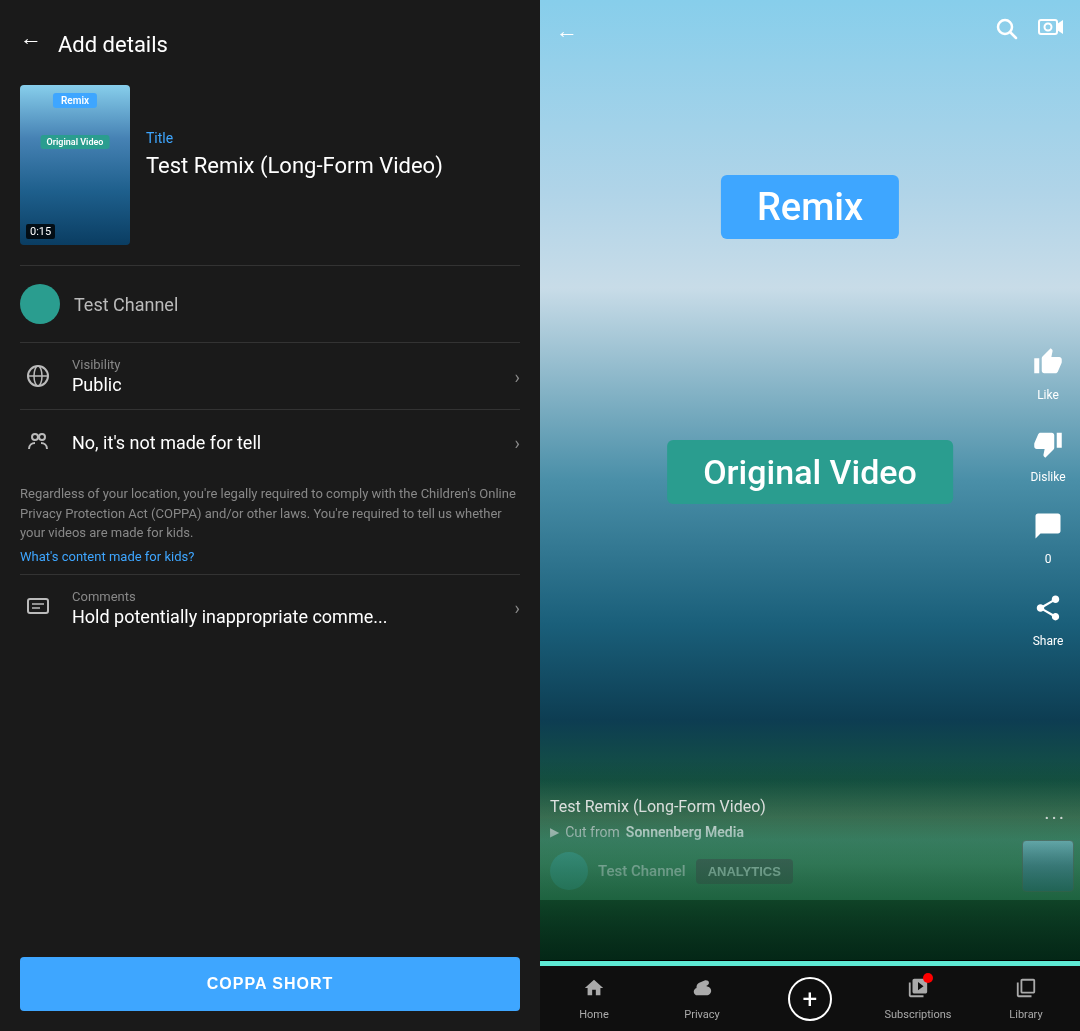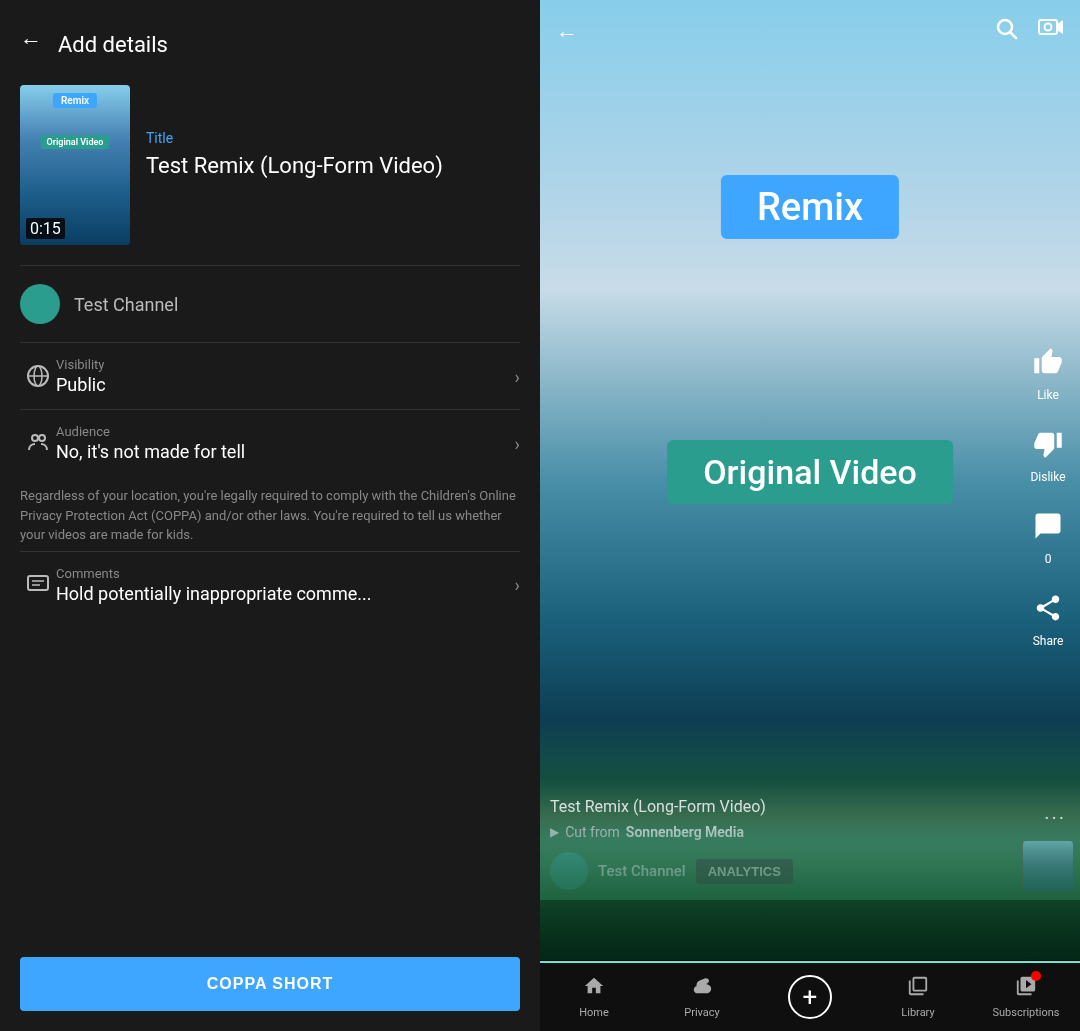--- a/index.html
+++ b/index.html
@@ -87,21 +87,21 @@
       border-radius: 3px;
       white-space: nowrap;
     }
 
     .duration-badge {
       position: absolute;
       bottom: 6px;
       left: 6px;
       background: rgba(0,0,0,0.8);
       color: #fff;
-      font-size: 16px;
+      font-size: 11px;
       padding: 1px 4px;
       border-radius: 2px;
       margin-top: 17px;
     }
 
     .title-section {
       flex: 1;
       margin-top: 45px;
     }
 
@@ -147,20 +147,21 @@
 
     .channel-name {
       color: #bbb;
       font-size: 18px;
     }
 
     .setting-row {
       display: flex;
       align-items: center;
       padding: 14px 20px;
+      gap: 16px;
       cursor: pointer;
     }
 
     .setting-icon {
       width: 36px;
       height: 36px;
       display: flex;
       align-items: center;
       justify-content: center;
       color: #bbb;
@@ -439,21 +440,21 @@
     .bottom-nav {
       position: absolute;
       bottom: 0;
       left: 0;
       right: 0;
       height: 70px;
       background: #0f0f0f;
       display: flex;
       align-items: center;
       justify-content: space-around;
-      border-top: 2px solid #5eead4;
+      border-top: 5px solid #5eead4;
     }
 
     .nav-item {
       display: flex;
       flex-direction: column;
       align-items: center;
       gap: 4px;
       cursor: pointer;
       flex: 1;
     }
@@ -571,27 +572,27 @@
   <div class="setting-row">
     <div class="setting-icon">
       <svg width="24" height="24" viewBox="0 0 24 24" fill="currentColor">
         <circle cx="9" cy="7" r="3" fill="none" stroke="currentColor" stroke-width="2"></circle>
         <path d="M3 19c0-4 3-6 6-6" fill="none" stroke="currentColor" stroke-width="2"></path>
         <circle cx="16" cy="7" r="3" fill="none" stroke="currentColor" stroke-width="2"></circle>
         <path d="M21 19c0-4-3-6-6-6" fill="none" stroke="currentColor" stroke-width="2"></path>
       </svg>
     </div>
     <div class="setting-content">
-      <div class="setting-label">Audience</div>
       <div class="setting-value">No, it's not made for tell</div>
     </div>
     <span class="chevron">›</span>
   </div>
 
   <p class="coppa-text">Regardless of your location, you're legally required to comply with the Children's Online Privacy Protection Act (COPPA) and/or other laws. You're required to tell us whether your videos are made for kids.</p>
+  <a class="coppa-link" href="#">What's content made for kids?</a>
 
   <div class="divider"></div>
 
   <div class="setting-row">
     <div class="setting-icon">
       <svg width="24" height="24" viewBox="0 0 24 24" fill="currentColor">
         <rect x="2" y="3" width="20" height="14" rx="2" fill="none" stroke="currentColor" stroke-width="2"></rect>
         <line x1="6" y1="8" x2="18" y2="8" stroke="currentColor" stroke-width="1.5"></line>
         <line x1="6" y1="12" x2="14" y2="12" stroke="currentColor" stroke-width="1.5"></line>
       </svg>
@@ -713,33 +714,33 @@
       </span>
       <span class="nav-label">Privacy</span>
     </div>
 
     <div class="nav-item">
       <div class="nav-add">
         <span style="font-size:26px;color:#fff;line-height:1">+</span>
       </div>
     </div>
 
-    <div class="nav-item">
-      <span class="nav-icon">
-        <svg width="22" height="22" viewBox="0 0 24 24" fill="#aaa">
-          <path d="M4 6H2v14c0 1.1.9 2 2 2h14v-2H4V6zm16-4H8c-1.1 0-2 .9-2 2v12c0 1.1.9 2 2 2h12c1.1 0 2-.9 2-2V4c0-1.1-.9-2-2-2zm0 14H8V4h12v12z"></path>
-        </svg>
-      </span>
-      <span class="nav-label">Library</span>
-    </div>
-
     <div class="nav-item nav-sub-badge" style="position:relative;">
       <span class="nav-icon" style="position:relative;display:inline-block;">
         <svg width="22" height="22" viewBox="0 0 24 24" fill="#aaa">
           <path d="M4 6H2v14c0 1.1.9 2 2 2h14v-2H4V6zm16-4H8c-1.1 0-2 .9-2 2v12c0 1.1.9 2 2 2h12c1.1 0 2-.9 2-2V4c0-1.1-.9-2-2-2zm-8 12.5v-9l6 4.5-6 4.5z"></path>
         </svg>
         <span class="nav-badge"></span>
       </span>
       <span class="nav-label">Subscriptions</span>
     </div>
+
+    <div class="nav-item">
+      <span class="nav-icon">
+        <svg width="22" height="22" viewBox="0 0 24 24" fill="#aaa">
+          <path d="M4 6H2v14c0 1.1.9 2 2 2h14v-2H4V6zm16-4H8c-1.1 0-2 .9-2 2v12c0 1.1.9 2 2 2h12c1.1 0 2-.9 2-2V4c0-1.1-.9-2-2-2zm0 14H8V4h12v12z"></path>
+        </svg>
+      </span>
+      <span class="nav-label">Library</span>
+    </div>
   </div>
 
 </div>
 
 </body></html>

